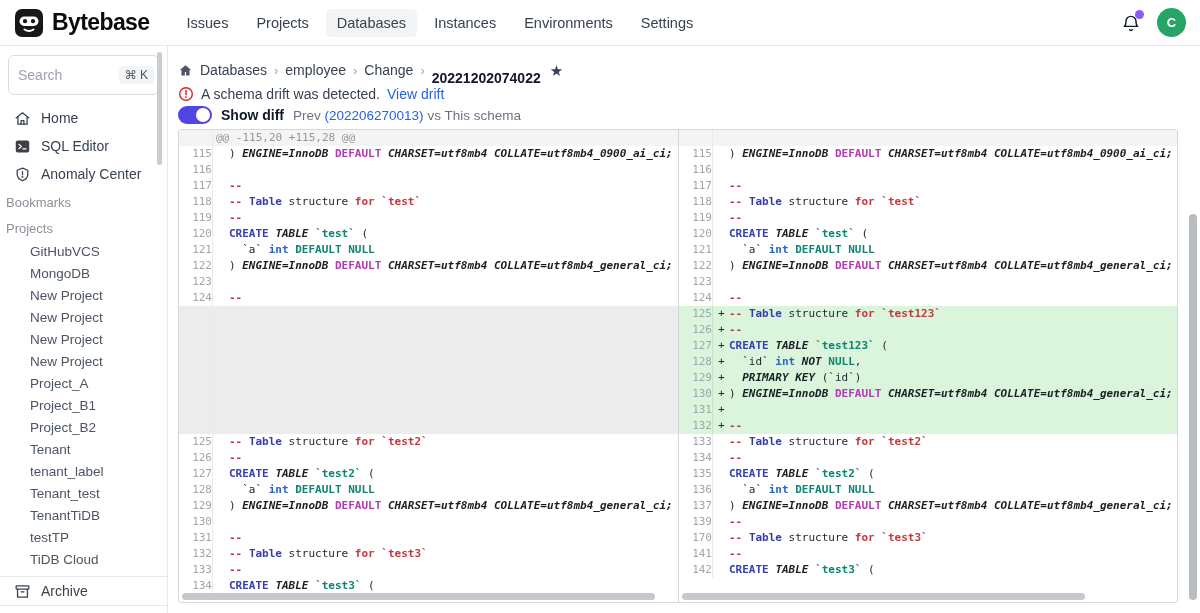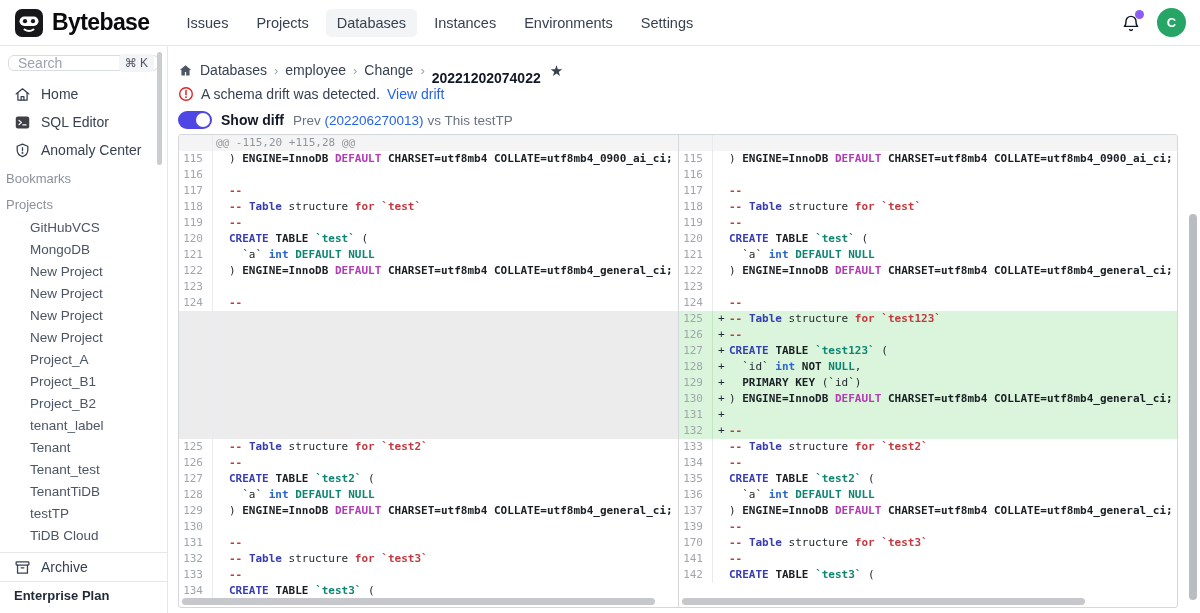--- a/index.html
+++ b/index.html
@@ -16,60 +16,60 @@
   .nav-items { display:flex; gap:6px; align-items:center; }
   .nav-item { font-size:14.5px; color:#374151; padding:6px 11px; border-radius:5px; cursor:pointer; white-space:nowrap; }
   .nav-item.active { background:#f3f4f6; }
   .nav-right { margin-left:auto; display:flex; align-items:center; gap:16px; }
   .bell-wrap { position:relative; width:20px; height:22px; cursor:pointer; }
   .bell-dot { position:absolute; top:-2px; right:-3px; width:9px; height:9px; border-radius:50%; background:#8b5cf6; }
   .avatar { width:29px; height:29px; border-radius:50%; background:#27a567; color:#fff; display:flex; align-items:center; justify-content:center; font-size:13px; font-weight:700; cursor:pointer; }
   
   .layout { display:flex; height:567px; }
   .sidebar { flex:0 0 168px; width:168px; border-right:1px solid #e5e7eb; position:relative; padding-top:9px; overflow:hidden; background:#fff; }
-  .search-box { margin:0 8px 9px 8px; height:16px; border:1px solid #d9dde2; border-radius:6px; display:flex; align-items:center; justify-content:space-between; padding:0 4px 0 9px; cursor:text; background:#fff; }
+  .search-box { margin:0 8px 9px 8px; height:40px; border:1px solid #d9dde2; border-radius:6px; display:flex; align-items:center; justify-content:space-between; padding:0 4px 0 9px; cursor:text; background:#fff; }
   .search-ph { color:#9ca3af; font-size:14px; }
   .kbd { background:#f3f4f6; border-radius:4px; font-size:12px; color:#4b5563; padding:2px 6px; white-space:nowrap; }
   .side-item { display:flex; align-items:center; gap:10px; height:28px; padding:0 14px; font-size:14px; color:#374151; cursor:pointer; }
   .side-section { height:24px; display:flex; align-items:center; padding:0 6px; font-size:13px; color:#8b919a; margin-top:2px; }
   .side-project { height:22px; display:flex; align-items:center; padding:0 14px 0 30px; font-size:13.5px; color:#4b5563; cursor:pointer; white-space:nowrap; }
   .side-divider { border-top:1px solid #e5e7eb; margin-top:6px; }
   .plan-row { border-top:1px solid #e5e7eb; height:28px; display:flex; align-items:center; padding:0 14px; font-size:13px; font-weight:700; color:#1f2937; }
   .side-scroll { position:absolute; top:6px; right:5px; width:5px; height:113px; border-radius:3px; background:#c9cdd2; cursor:pointer; }
   
   .main { flex:1; position:relative; padding:14px 0 0 10px; background:#fff; }
   .crumb-row { display:flex; align-items:center; gap:7px; height:20px; margin-bottom:4px; }
   .crumb { font-size:14px; color:#374151; cursor:pointer; }
   .crumb.last { font-weight:700; color:#111827;margin-top:16px; }
   .crumb-sep { color:#9ca3af; font-size:13px; }
   .star { color:#374151; font-size:15px; line-height:1; cursor:pointer; margin-left:2px; }
-  .alert-row { display:flex; align-items:center; gap:7px; height:20px; margin-bottom:5px; }
+  .alert-row { display:flex; align-items:center; gap:7px; height:20px; }
   .alert-msg { font-size:14px; color:#374151; font-weight:500; }
   .alert-link { font-size:14px; color:#2563eb; cursor:pointer; }
   .toggle-row { display:flex; align-items:center; gap:9px; height:22px; margin-bottom:3px; }
   .toggle { width:34px; height:18px; border-radius:9px; background:#4f46e5; position:relative; cursor:pointer; flex:0 0 34px; }
   .toggle .knob { position:absolute; top:2px; left:18px; width:14px; height:14px; border-radius:50%; background:#fff; }
   .toggle-label { font-size:14px; font-weight:700; color:#111827; }
   .toggle-sub { font-size:13.5px; color:#6b7280; }
   .toggle-sub .ver { color:#2563eb; cursor:pointer; }
   
   .diff { width:1000px; height:474px; border:1px solid #d4d7dc; border-radius:3px; display:flex; background:#fff; overflow:hidden; position:relative; }
   .panel { width:499px; overflow:hidden; position:relative; }
   .panel.right { border-left:1px solid #d4d7dc; }
   .drow { display:flex; height:16px; line-height:16px; font-family:"DejaVu Sans Mono",monospace; font-size:11px; white-space:pre; }
-  .gut { flex:0 0 34px; width:34px; text-align:right; padding-right:9px; color:#a0a6ad; border-right:1px solid #e8eaed; }
+  .gut { flex:0 0 34px; width:34px; text-align:right; color:#a0a6ad; border-right:1px solid #e8eaed; }
   .mark { flex:0 0 16px; width:16px; padding-left:5px; color:#1f2937; }
   .code { flex:1; overflow:hidden; }
   .hrow { background:#f4f4f5; }
   .hrow .code { color:#8f969e; padding-left:3px; }
   .frow { background:#ececec; }
   .arow { background:#daf5dc; }
   .arow .gut { border-right-color:#c2e5c6; }
   .t-p { color:#24292e; }
-  .t-b { color:#1a1f24; font-weight:700; }
+  .t-b { color:#1a1f24; font-weight:700;font-style:italic; }
   .t-kb { color:#373cb3; font-weight:700; }
   .t-ty { color:#2a66cc; font-weight:700; }
   .t-tl { color:#0e8573; font-weight:700; }
   .t-mg { color:#b23ab4; font-weight:700; }
   .t-rd { color:#c23a3f; font-weight:700; }
   .t-hd { color:#8f969e; }
   .hscroll { position:absolute; bottom:1px; left:3px; right:3px; height:8px; }
   .hthumb { height:7px; border-radius:4px; background:#c6c8cb; cursor:pointer; }
   .vscroll-page { position:absolute; right:3px; top:214px; width:8px; height:386px; border-radius:4px; background:#b9bdc2; cursor:pointer; }
   svg { display:block; }
@@ -156,22 +156,22 @@
     <div id="project-list">
         <div class="side-project">GitHubVCS</div>
         <div class="side-project">MongoDB</div>
         <div class="side-project">New Project</div>
         <div class="side-project">New Project</div>
         <div class="side-project">New Project</div>
         <div class="side-project">New Project</div>
         <div class="side-project">Project_A</div>
         <div class="side-project">Project_B1</div>
         <div class="side-project">Project_B2</div>
+        <div class="side-project">Tenant</div>
         <div class="side-project">tenant_label</div>
-        <div class="side-project">Tenant</div>
         <div class="side-project">Tenant_test</div>
         <div class="side-project">TenantTiDB</div>
         <div class="side-project">testTP</div>
         <div class="side-project">TiDB Cloud</div>
       </div>
 
     <div class="side-divider"></div>
     <div class="side-item">
       <span>
         <svg width="17" height="17" viewBox="0 0 24 24" fill="none" stroke="#374151" stroke-width="1.8" stroke-linecap="round" stroke-linejoin="round">
@@ -218,21 +218,21 @@
     </div>
 
     <div class="toggle-row">
       <div class="toggle">
           <div class="knob"></div>
         </div>
       <span class="toggle-label">Show diff</span>
       <span class="toggle-sub">
         <span>Prev</span>
         <span class="ver">(202206270013)</span>
-        <span>vs This testTP</span>
+        <span>vs This schema</span>
       </span>
     </div>
 
     <div class="diff">
       <div class="panel" id="panel-left">
         <div class="rows">
             <div class="drow hrow"><span class="gut"></span><span class="code"><span class="t-hd">@@ -115,20 +115,28 @@</span></span></div>
             <div class="drow"><span class="gut">115</span><span class="mark"></span><span class="code"><span class="t-p">) </span><span class="t-b">ENGINE=InnoDB</span><span class="t-p"> </span><span class="t-mg">DEFAULT</span><span class="t-p"> </span><span class="t-b">CHARSET=utf8mb4 COLLATE=utf8mb4_0900_ai_ci;</span></span></div>
             <div class="drow"><span class="gut">116</span><span class="mark"></span><span class="code"></span></div>
             <div class="drow"><span class="gut">117</span><span class="mark"></span><span class="code"><span class="t-rd">--</span></span></div>

